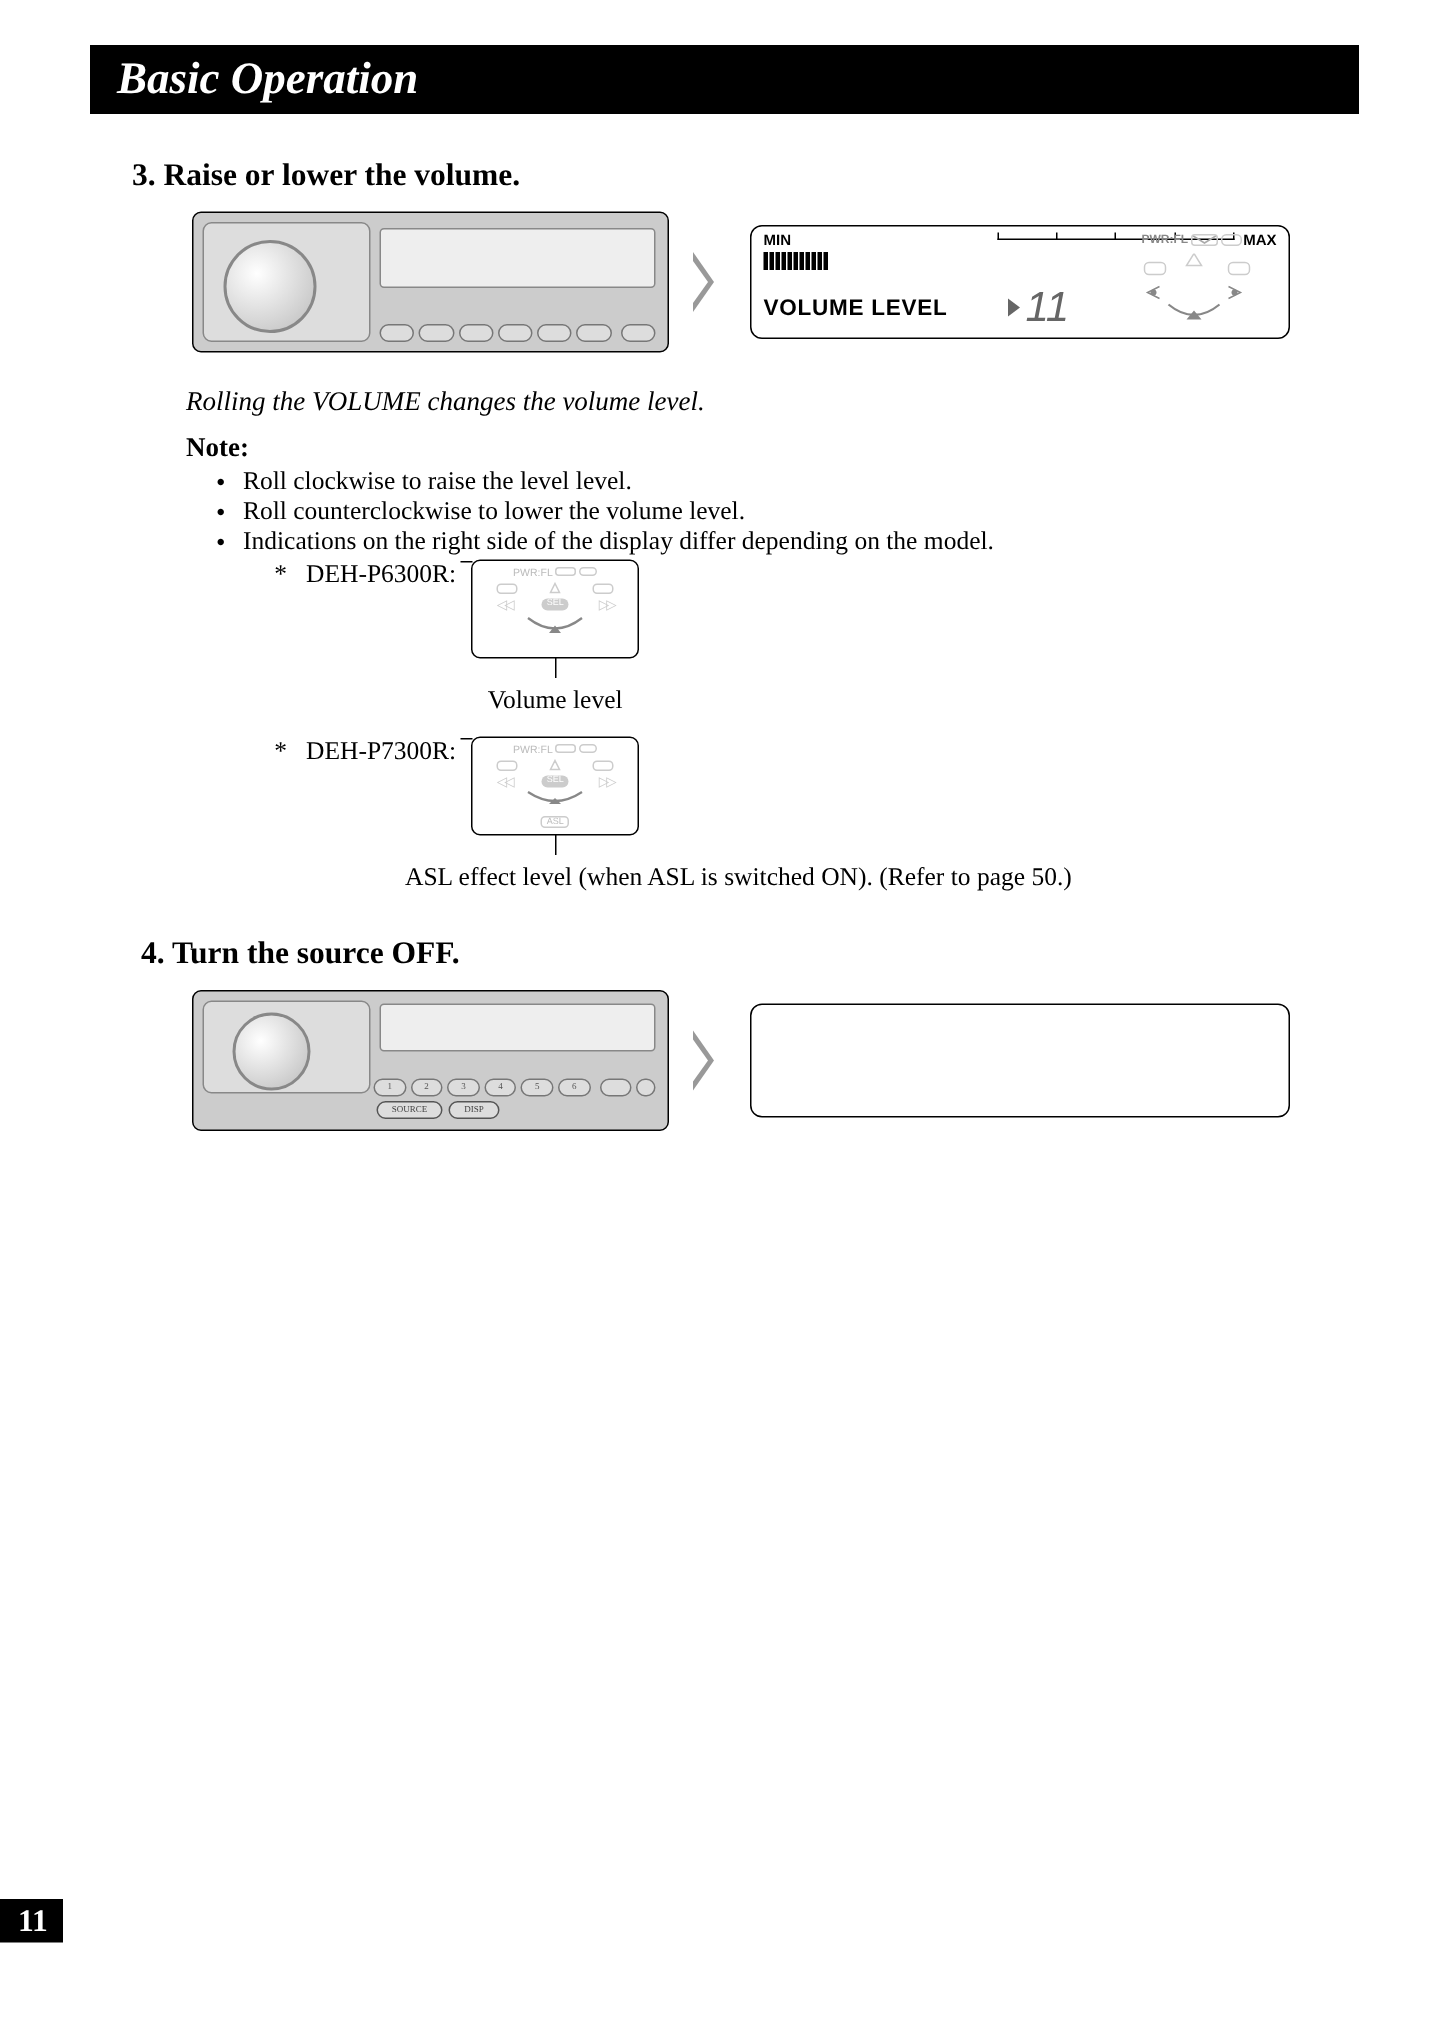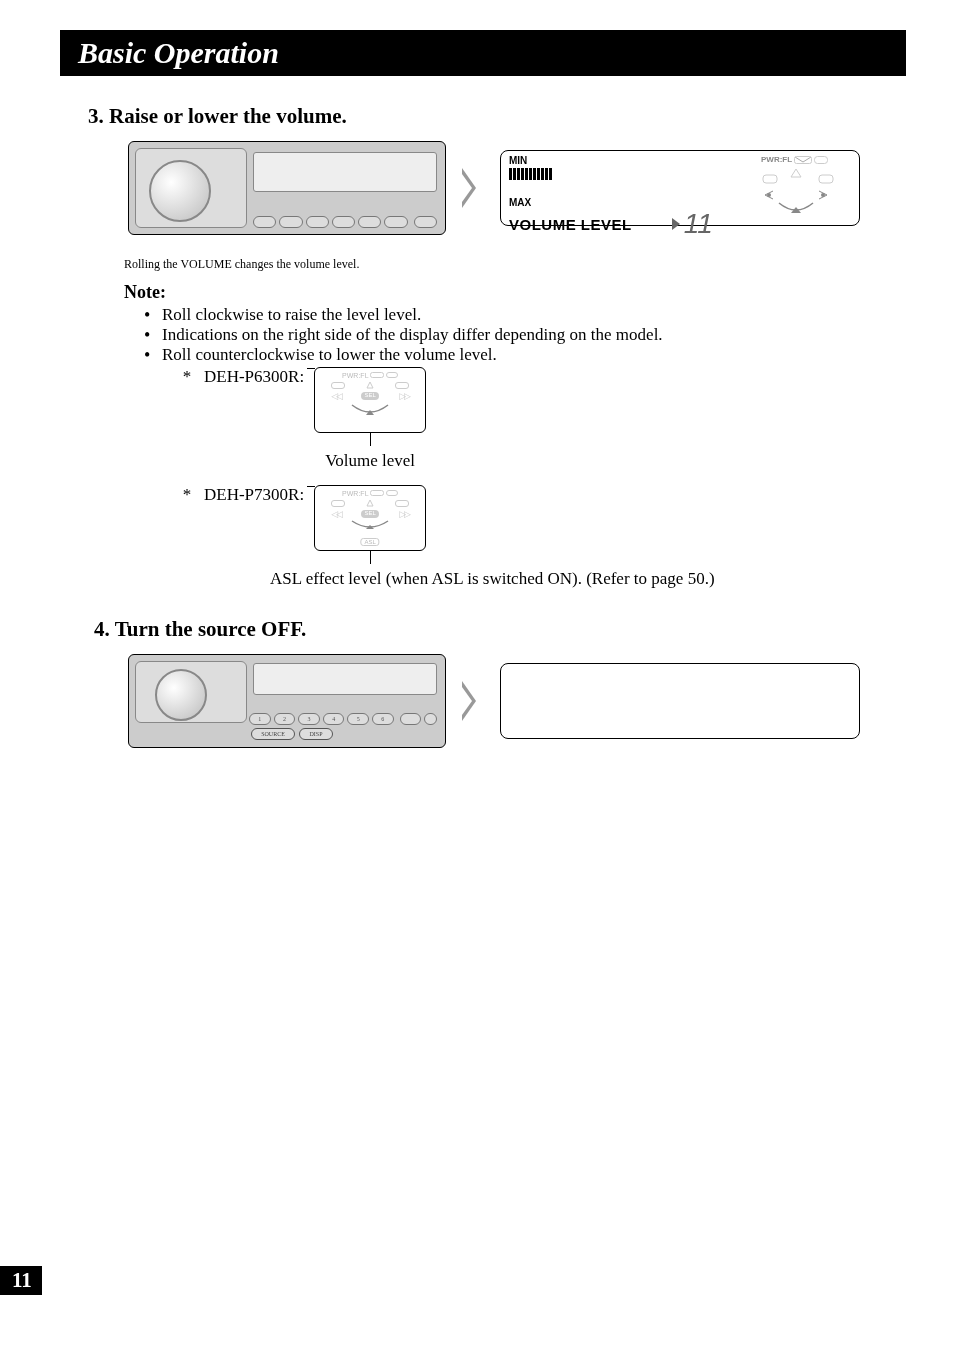--- a/index.html
+++ b/index.html
@@ -119,21 +119,20 @@
     display: flex;
     flex-direction: column;
     font-family: Arial, Helvetica, sans-serif;
   }
   .lcd-top-row {
     display: flex;
     align-items: flex-start;
     gap: 6px;
     font-size: 10px;
     font-weight: bold;
-    flex-direction: column;
   }
   .vol-bar-area { width: 150px; }
   .vol-ticks {
     height: 14px;
     display: flex;
     gap: 1px;
     align-items: flex-end;
   }
   .tick-fat { width: 3px; height: 12px; background: #000; }
   .vol-track {
@@ -180,22 +179,23 @@
     color: #666;
     margin-left: 30px;
   }
   .tri-small {
     width: 0; height: 0;
     border-left: 8px solid #666;
     border-top: 6px solid transparent;
     border-bottom: 6px solid transparent;
   }
   .body-text {
-    font-size: 12px;
+    font-size: 18px;
     margin: 8px 0 4px 64px;
+    font-style: italic;
   }
   .note-label {
     font-weight: bold;
     font-size: 18px;
     margin: 10px 0 2px 64px;
   }
   .bullet-list {
     margin: 0 0 0 84px;
     padding: 0;
     font-size: 17px;
@@ -402,22 +402,22 @@
         </span>
       </div>
     </div>
   </div>
 
   <div class="body-text">Rolling the VOLUME changes the volume level.</div>
 
   <div class="note-label">Note:</div>
   <ul class="bullet-list">
     <li>Roll clockwise to raise the level level.</li>
+    <li>Roll counterclockwise to lower the volume level.</li>
     <li>Indications on the right side of the display differ depending on the model.</li>
-    <li>Roll counterclockwise to lower the volume level.</li>
   </ul>
 
   <div class="sub-star">
     <span class="star">*</span>
     <span>DEH-P6300R:</span>
     <div style="position:relative;">
       <div class="small-lcd">
         <div class="small-lcd-lead"></div>
         <div style="text-align:center;">
           <span>PWR:FL</span>

